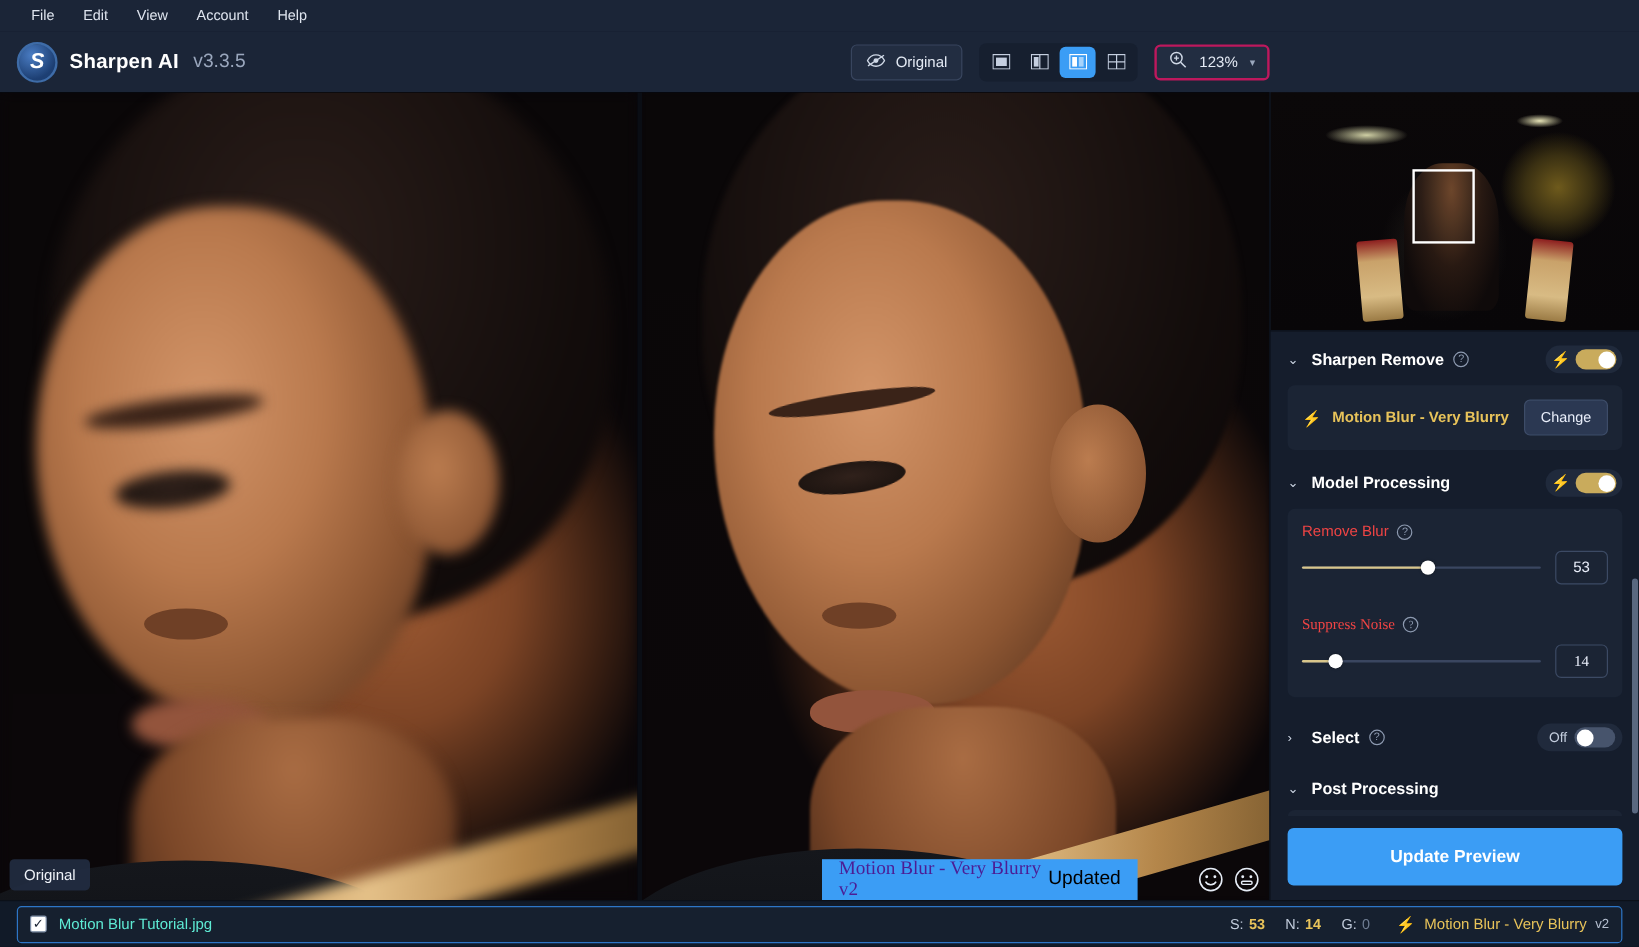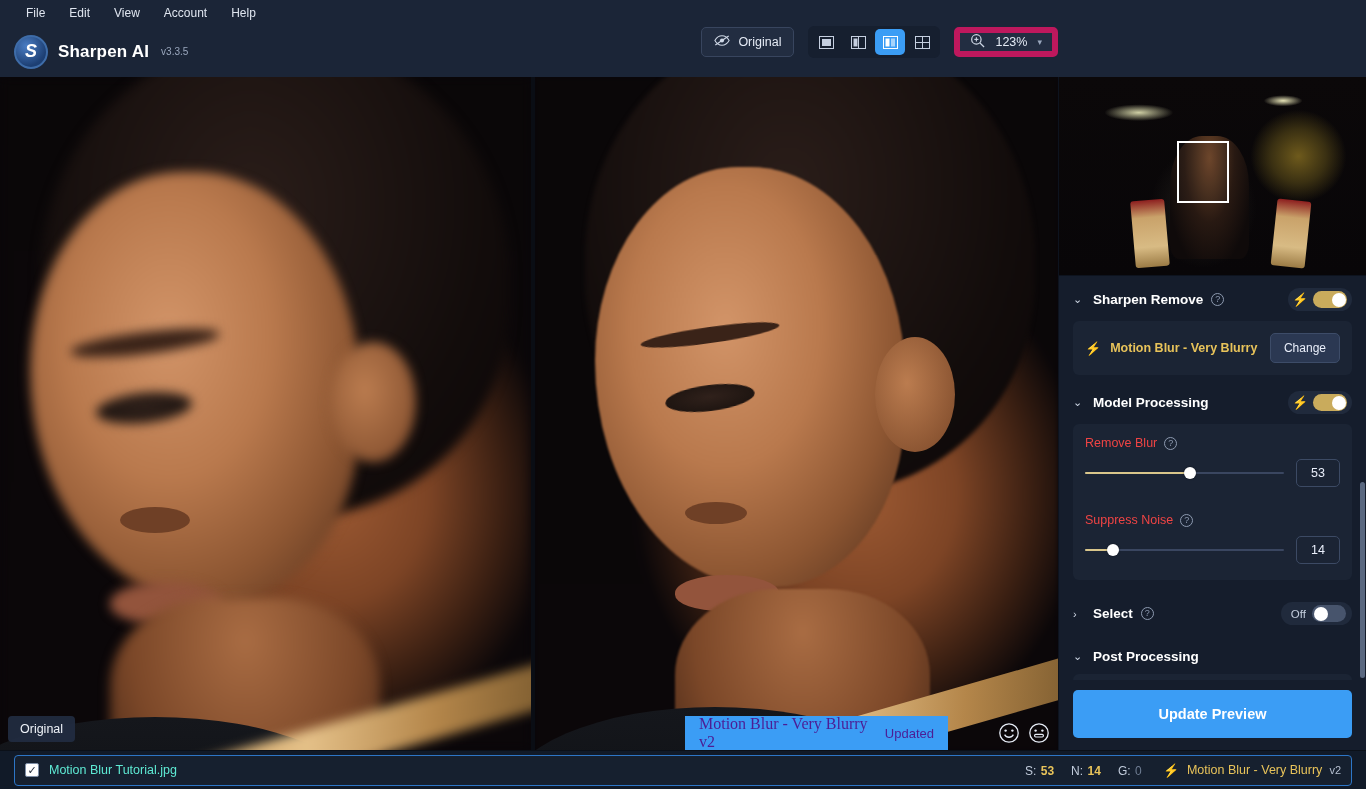--- a/index.html
+++ b/index.html
@@ -37,56 +37,56 @@
     align-items: center; padding-left: 14px; gap: 0;
   }
   .menu-item {
     font-size: 12px; color: #dfe5ef; padding: 3px 12px; cursor: default;
     white-space: nowrap;
   }
 
   
   .appheader {
     height: 51px; flex: 0 0 51px; background: #1b2537;
-    display: flex; padding: 0 14px; position: relative;
+    display: flex; align-items: center; padding: 0 14px; position: relative;
   }
   .brand { display: flex; align-items: center; gap: 10px; }
   .brand-logo {
     width: 34px; height: 34px; border-radius: 50%;
     background: radial-gradient(circle at 35% 30%, #4a7dc4, #1d3f73 70%);
     border: 2px solid #3e6ca8; position: relative; flex: 0 0 34px;
   }
   .brand-logo::after {
     content: "S"; position: absolute; inset: 0; display: flex;
     align-items: center; justify-content: center;
     color: #fff; font-size: 18px; font-weight: bold; font-style: italic;
   }
   .brand-name { font-size: 17px; font-weight: bold; color: #ffffff; letter-spacing: .2px; }
-  .brand-ver { font-size: 10px; color: #9aa7bd; margin-left: 2px; }
+  .brand-ver { font-size: 16px; color: #9aa7bd; margin-left: 2px; }
 
   .hdr-tools { position: absolute; right: 308px; display: flex; align-items: center; gap: 14px; }
 
   .orig-btn {
     display: flex; align-items: center; gap: 8px;
     background: #222d41; border: 1px solid #38455e; border-radius: 5px;
     height: 30px; padding: 0 12px; color: #e4eaf4; font-size: 12.5px; cursor: pointer;
   }
 
   .viewgroup {
     display: flex; background: #161f2f; border-radius: 6px; padding: 3px; gap: 2px;
   }
   .vbtn {
     width: 30px; height: 26px; border-radius: 5px; display: flex;
     align-items: center; justify-content: center; cursor: pointer;
   }
   .vbtn.active { background: #3b9df5; }
 
   .zoomgroup {
     display: flex; align-items: center; gap: 8px;
-    background: #222d41; border: 6px solid #be185d; border-radius: 5px;
+    background: #222d41; border: 2px solid #be185d; border-radius: 5px;
     height: 30px; padding: 0 10px; cursor: pointer;
   }
   .zoom-val { font-size: 12.5px; color: #e4eaf4; min-width: 36px; text-align: center; }
   .caret { font-size: 9px; color: #9aa7bd; }
 
   
   .body { flex: 1; display: flex; min-height: 0; position: relative; }
 
   
   .workspace { flex: 1; position: relative; background: #000; overflow: hidden; display: flex; }
@@ -142,21 +142,21 @@
   .badge-original {
     position: absolute; left: 8px; bottom: 8px;
     background: rgba(34,45,65,.92); color: #eef2f8; font-size: 12.5px;
     padding: 6px 12px; border-radius: 4px;
   }
   .label-bar {
     position: absolute; left: 150px; right: 110px; bottom: 0; height: 34px;
     background: #3b9df5; display: flex; align-items: center; padding: 0 14px;
   }
   .label-bar .lb-name { font-size: 16px; color: #4c1d95; font-family: Liberation Serif, serif; }
-  .label-bar .lb-status { margin-left: auto; font-size: 13px; color: #4c1d95; }
+  .label-bar .lb-status { margin-left: auto; font-size: 16px; color: #000000; }
   .feedback {
     position: absolute; right: 8px; bottom: 6px; display: flex; gap: 8px; align-items: center;
   }
   .emoji-btn { width: 22px; height: 22px; cursor: pointer; }
 
   
   .sidebar {
     width: 308px; flex: 0 0 308px; background: #151d2c;
     display: flex; flex-direction: column; position: relative;
     border-left: 1px solid #0d131e;
@@ -502,21 +502,21 @@
             <div class="param-line">
               <div class="slider">
                 <div class="track"></div>
                 <div class="fill" id="fill-0" style="width: 53%;"></div>
                 <div class="thumb" id="thumb-0" style="left: 53%;"></div>
               </div>
               <div class="numbox">53</div>
             </div>
           </div>
 
-          <div class="param-row" style="margin-top:26px;">
+          <div class="param-row" style="margin-top:26px;font-family:Liberation Serif, serif;">
             <div class="param-top">
               <span class="param-label">Suppress Noise</span>
               <span class="help-icon">?</span>
             </div>
             <div class="param-line">
               <div class="slider">
                 <div class="track"></div>
                 <div class="fill" id="fill-1" style="width: 14%;"></div>
                 <div class="thumb" id="thumb-1" style="left: 14%;"></div>
               </div>

